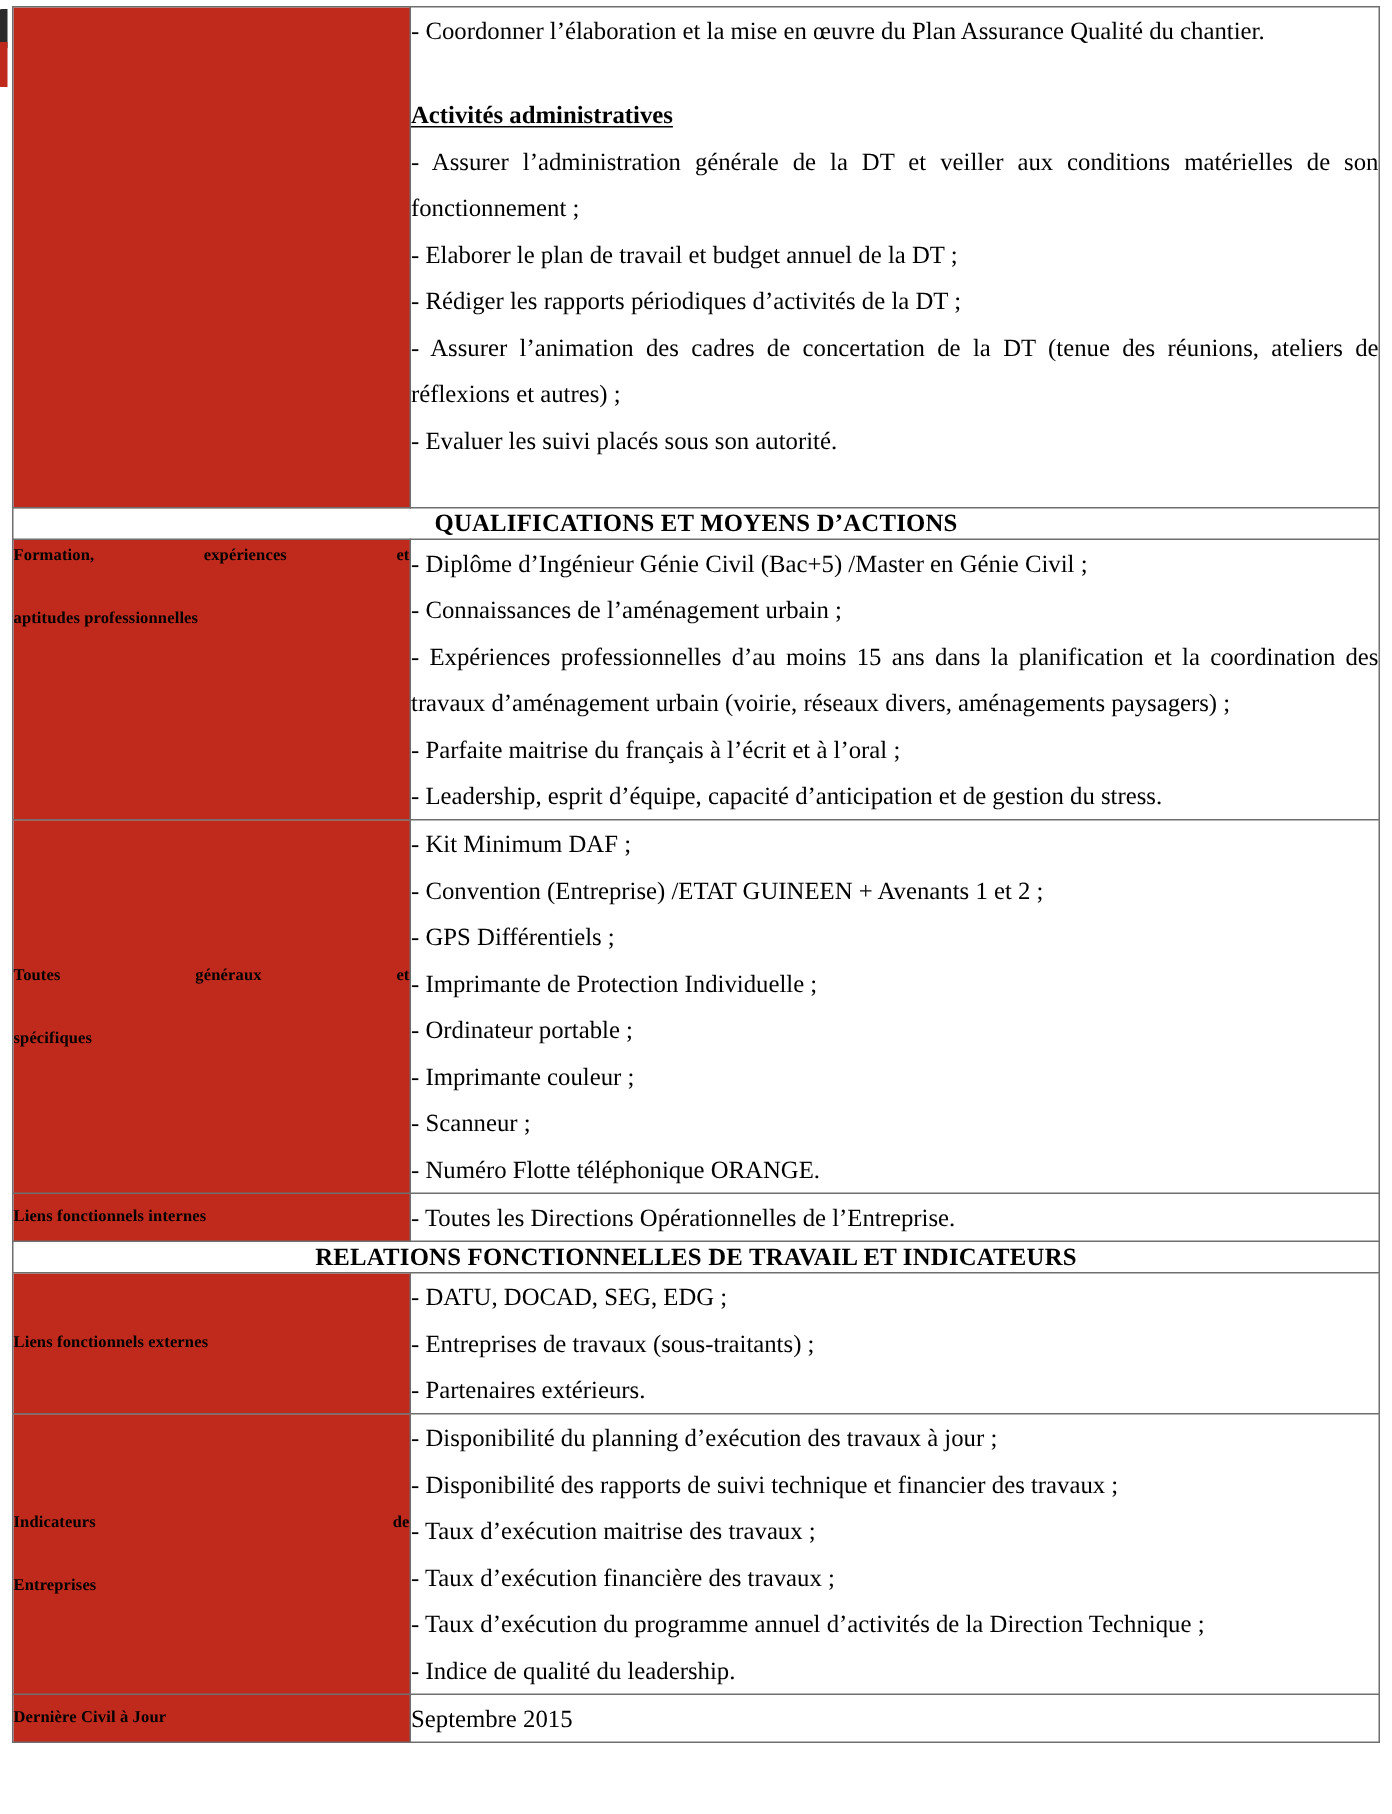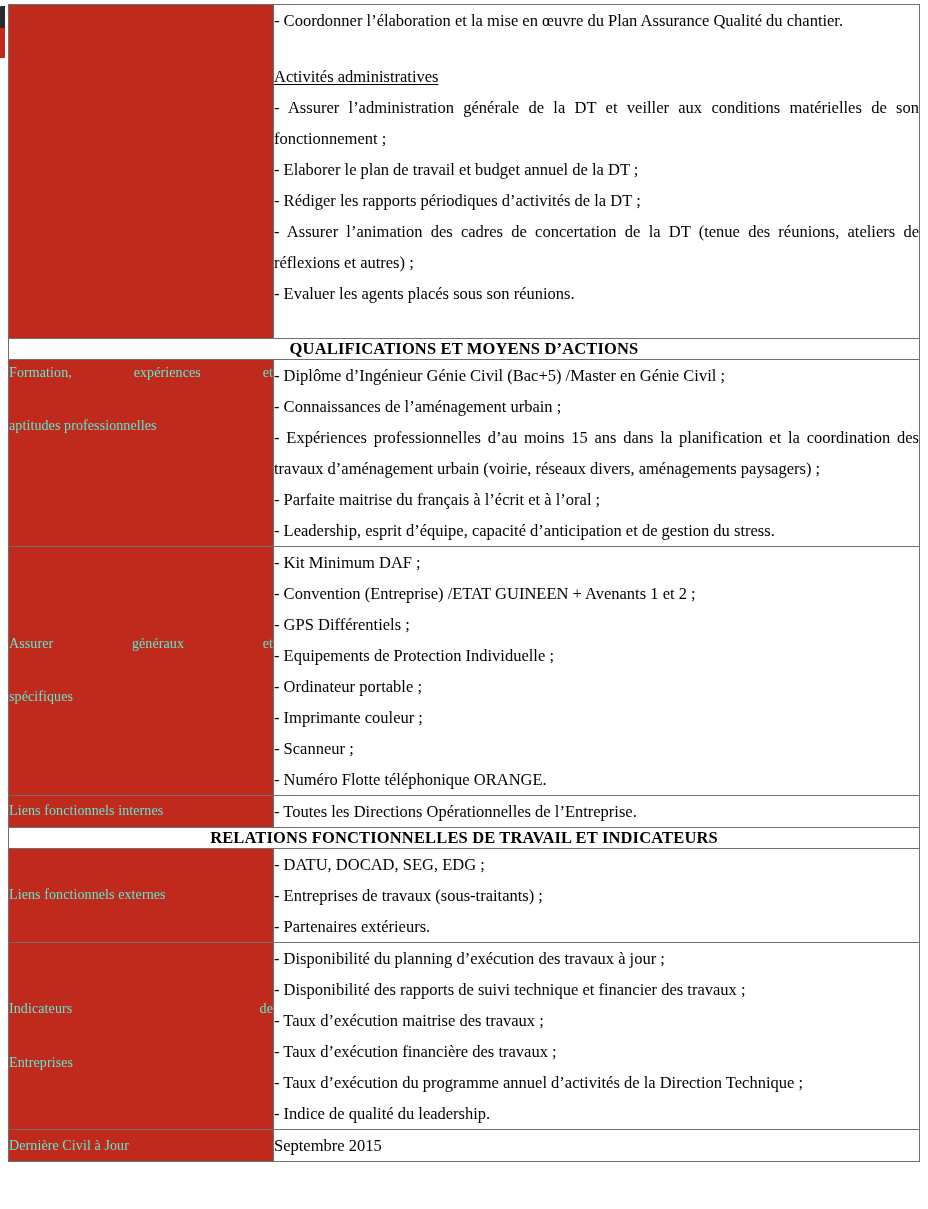--- a/index.html
+++ b/index.html
@@ -41,23 +41,23 @@
     padding: 0;
   }
 
   
   col.c-label { width: 265px; }
   col.c-body  { width: 646px; }
 
   
   .label-cell {
     background: #bf2a1c;
-    color: #5eead4;
-    font-weight: normal;
-    font-size: 14px;
+    color: #000000;
+    font-weight: bold;
+    font-size: 11px;
     line-height: 1.9;
     padding: 6px 10px 6px 10px;
     text-align: justify;
     text-justify: inter-word;
     letter-spacing: .1px;
   }
   .label-cell.v-center { vertical-align: middle; }
   .label-cell .lbl-inner { display: block; }
   .label-cell .lbl-inner > .just-line {
     display: block;
@@ -77,21 +77,21 @@
     line-height: 1.88;
   }
   .body-cell p {
     margin: 0;
     text-align: justify;
     text-justify: inter-word;
   }
   .body-cell p.nojust { text-align: left; }
   .body-cell p.spacer { height: 1.5em; }
   .body-cell .sub-head {
-    font-weight: normal;
+    font-weight: bold;
     text-decoration: underline;
     text-underline-offset: 2px;
   }
 
   
   .section-head {
     background: #ffffff;
     text-align: center;
     font-weight: bold;
     font-size: 16.5px;
@@ -154,21 +154,21 @@
         <td class="body-cell">
           <p>- Coordonner l’élaboration et la mise en œuvre du Plan Assurance Qualité du chantier.</p>
           <p class="spacer"></p>
           <p class="nojust">
             <span class="sub-head">Activités administratives</span>
           </p>
           <p>- Assurer l’administration générale de la DT et veiller aux conditions matérielles de son fonctionnement ;</p>
           <p class="nojust">- Elaborer le plan de travail et budget annuel de la DT ;</p>
           <p class="nojust">- Rédiger les rapports périodiques d’activités de la DT ;</p>
           <p>- Assurer l’animation des cadres de concertation de la DT (tenue des réunions, ateliers de réflexions et autres) ;</p>
-          <p class="nojust">- Evaluer les agents placés sous son réunions.</p>
+          <p class="nojust">- Evaluer les suivi placés sous son autorité.</p>
         </td>
       </tr>
 
       <tr>
         <td class="section-head" colspan="2">QUALIFICATIONS ET MOYENS D’ACTIONS</td>
       </tr>
 
       <tr>
         <td class="label-cell">
           <span class="lbl-inner">
@@ -181,29 +181,29 @@
           <p class="nojust">- Connaissances de l’aménagement urbain ;</p>
           <p>- Expériences professionnelles d’au moins 15 ans dans la planification et la coordination des travaux d’aménagement urbain (voirie, réseaux divers, aménagements paysagers) ;</p>
           <p class="nojust">- Parfaite maitrise du français à l’écrit et à l’oral ;</p>
           <p class="nojust">- Leadership, esprit d’équipe, capacité d’anticipation et de gestion du stress.</p>
         </td>
       </tr>
 
       <tr>
         <td class="label-cell v-center">
           <span class="lbl-inner">
-            <span class="just-line">Assurer généraux et</span>
+            <span class="just-line">Toutes généraux et</span>
             <span>spécifiques</span>
           </span>
         </td>
         <td class="body-cell">
           <p class="nojust">- Kit Minimum DAF ;</p>
           <p class="nojust">- Convention (Entreprise) /ETAT GUINEEN + Avenants 1 et 2 ;</p>
           <p class="nojust">- GPS Différentiels ;</p>
-          <p class="nojust">- Equipements de Protection Individuelle ;</p>
+          <p class="nojust">- Imprimante de Protection Individuelle ;</p>
           <p class="nojust">- Ordinateur portable ;</p>
           <p class="nojust">- Imprimante couleur ;</p>
           <p class="nojust">- Scanneur ;</p>
           <p class="nojust">- Numéro Flotte téléphonique ORANGE.</p>
         </td>
       </tr>
 
       <tr>
         <td class="label-cell v-center">
           <span class="lbl-inner">

